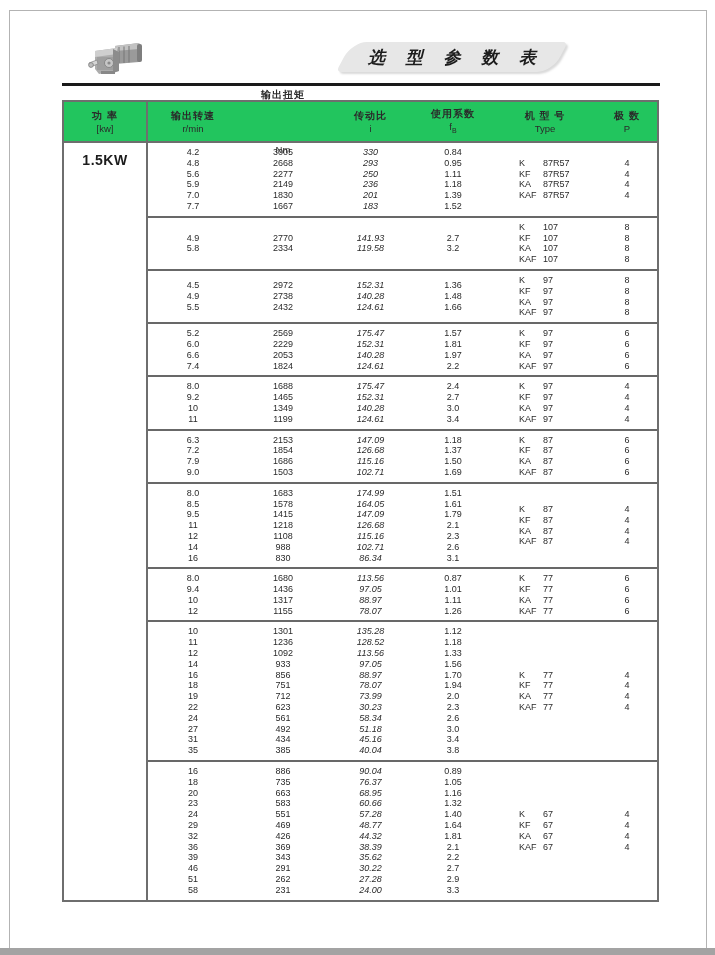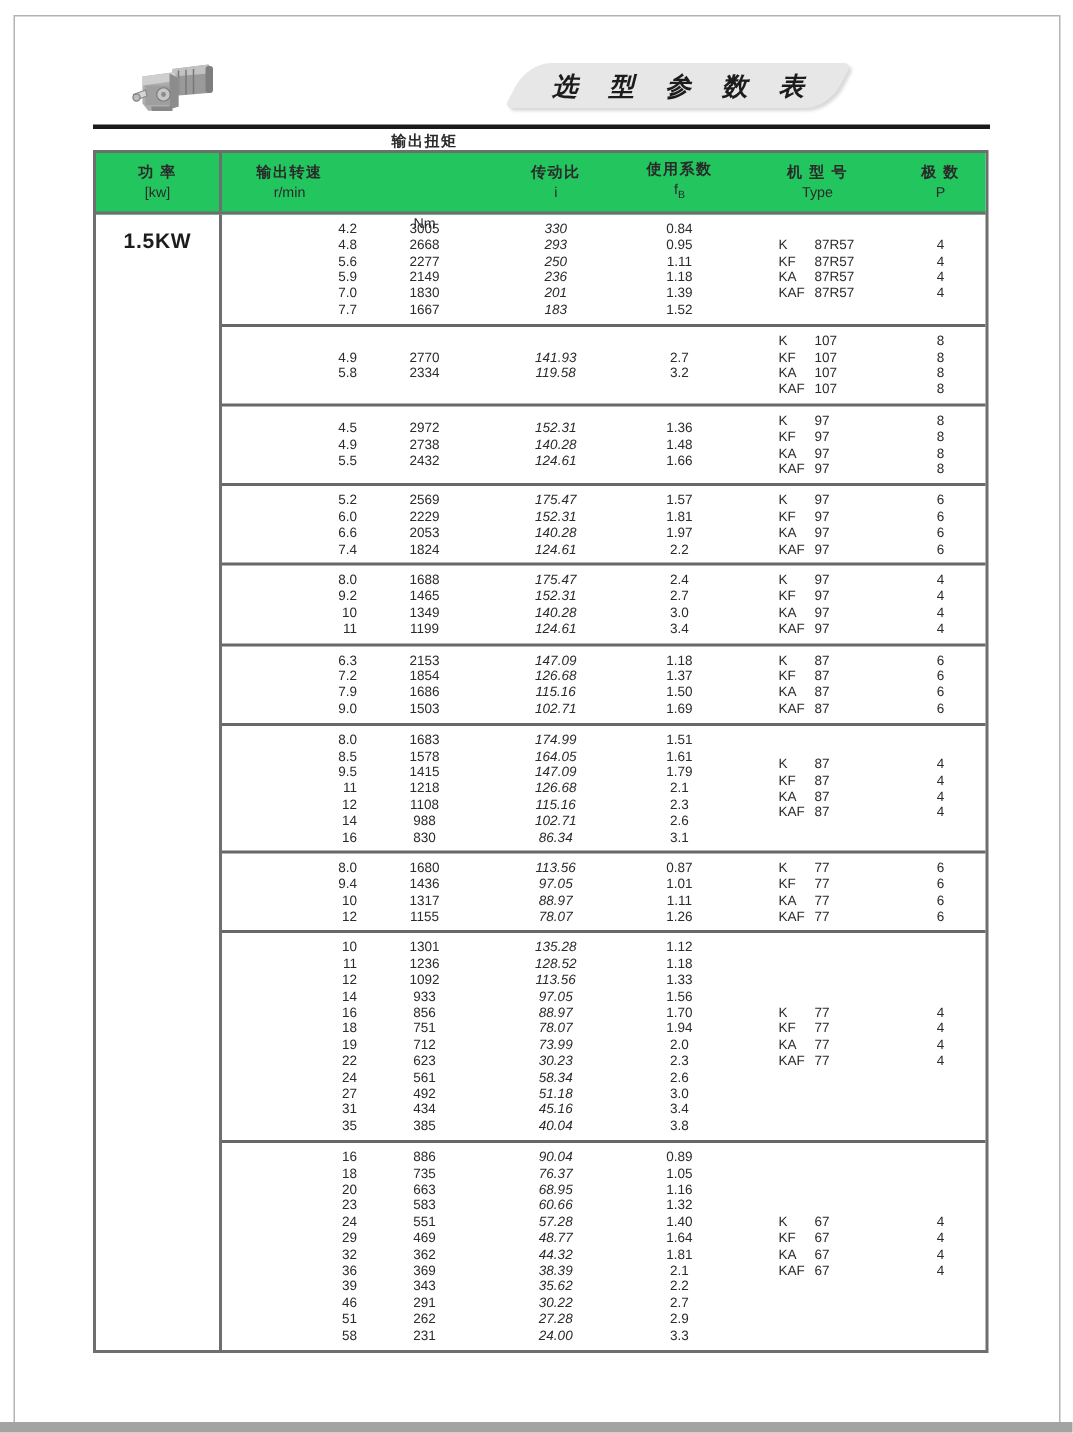--- a/index.html
+++ b/index.html
@@ -79,21 +79,21 @@
     font-size:14px; font-weight:bold; letter-spacing:0.5px;
     color:#1c1c1c;
   }
   .sections { flex:1; display:flex; flex-direction:column; }
   .section { display:flex; padding:4px 0; }
   .section + .section { border-top:2px solid #686868; }
 
   .rows { display:flex; flex-direction:column; justify-content:center; }
   .drow { display:flex; height:10.8px; line-height:10.8px; }
   .cell { text-align:center; }
-  .c-speed  { width:90px;text-align:right; }
+  .c-speed  { width:90px; }
   .c-torque { width:90px; }
   .c-ratio  { width:85px;font-style:italic; }
   .c-factor { width:80px; }
 
   .types { display:flex; flex-direction:column; justify-content:center; }
   .trow { display:flex; height:10.8px; line-height:10.8px; }
   .t-model { width:104px; padding-left:26px; display:flex; }
   .t-model .prefix { width:24px; text-align:left; }
   .t-model .size   { text-align:left; }
   .t-poles { width:60px; text-align:center; }
@@ -786,21 +786,21 @@
               <div class="cell c-factor">1.40</div>
             </div>
             <div class="drow">
               <div class="cell c-speed">29</div>
               <div class="cell c-torque">469</div>
               <div class="cell c-ratio">48.77</div>
               <div class="cell c-factor">1.64</div>
             </div>
             <div class="drow">
               <div class="cell c-speed">32</div>
-              <div class="cell c-torque">362</div>
+              <div class="cell c-torque">426</div>
               <div class="cell c-ratio">44.32</div>
               <div class="cell c-factor">1.81</div>
             </div>
             <div class="drow">
               <div class="cell c-speed">36</div>
               <div class="cell c-torque">369</div>
               <div class="cell c-ratio">38.39</div>
               <div class="cell c-factor">2.1</div>
             </div>
             <div class="drow">

